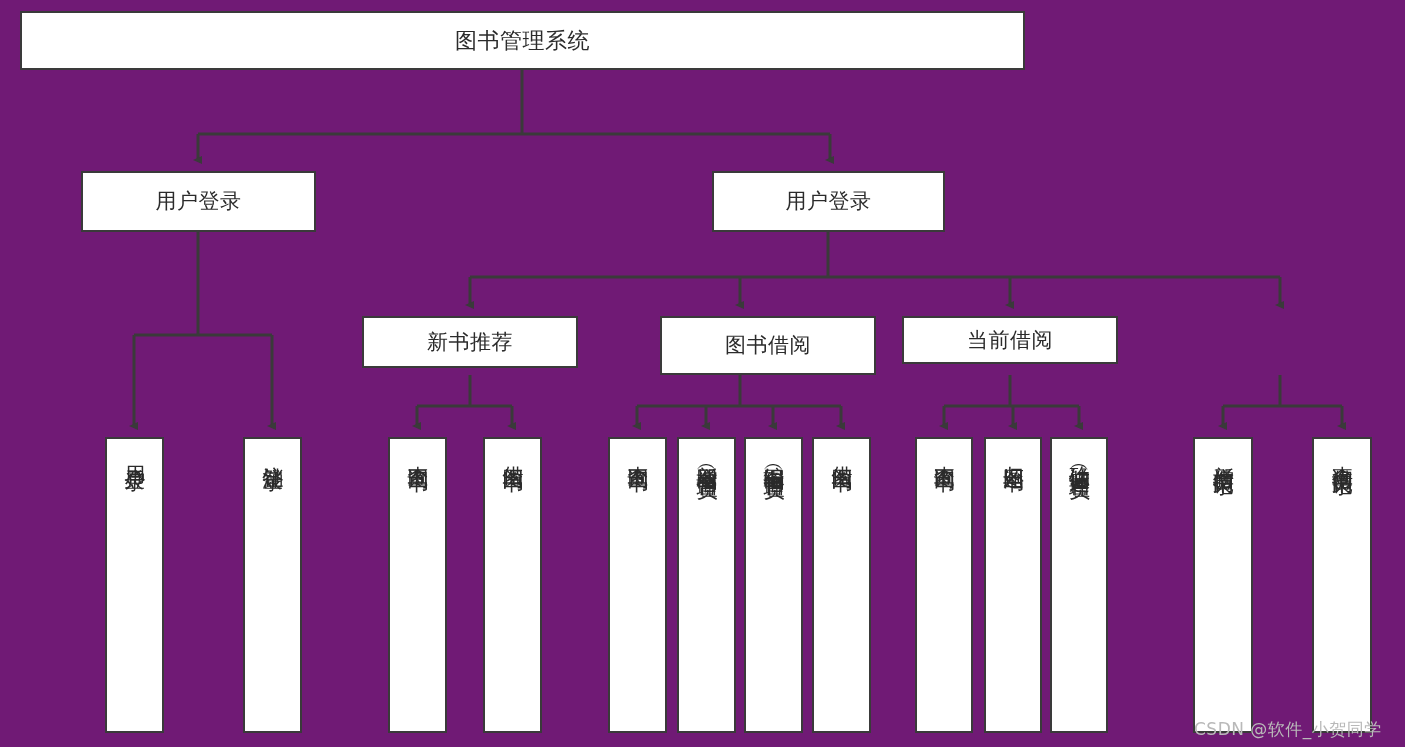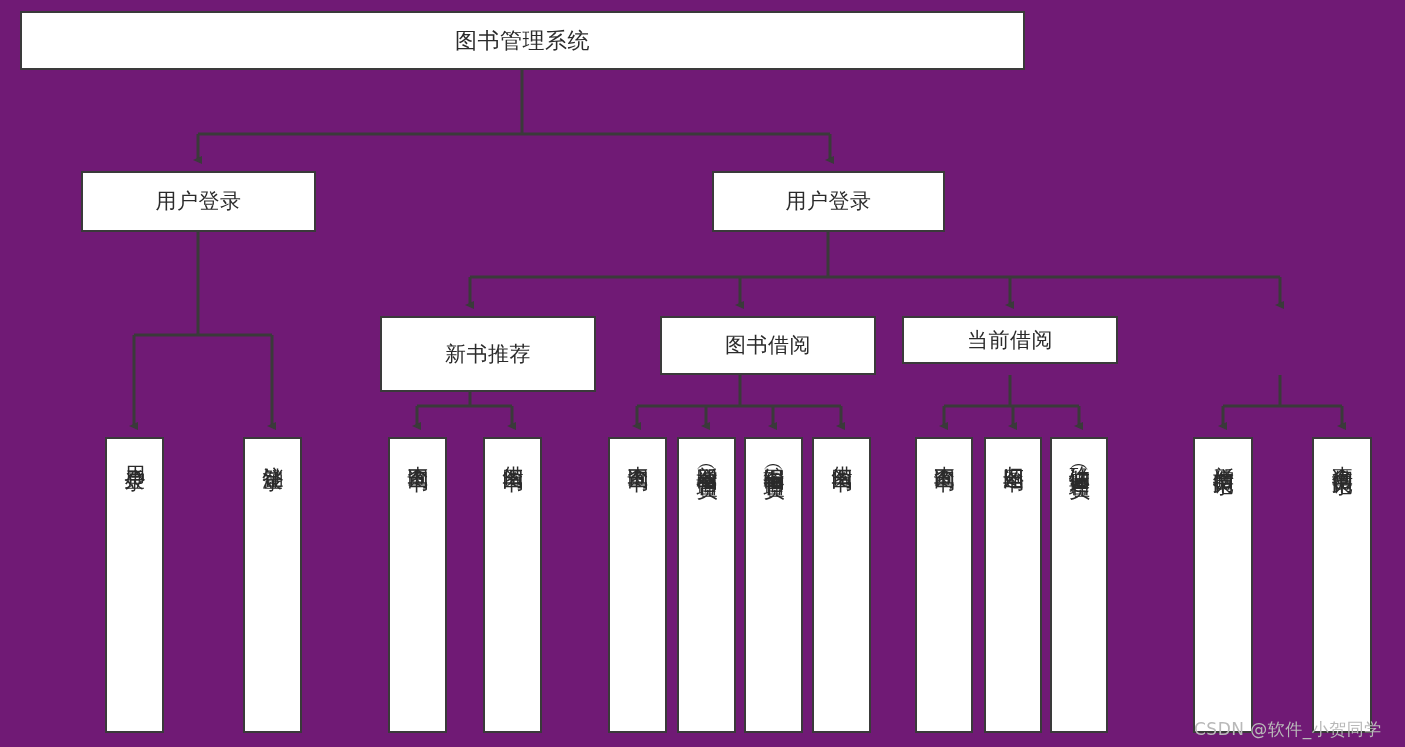--- a/index.html
+++ b/index.html
@@ -130,21 +130,21 @@
     <span class="label">图书管理系统</span>
   </div>
 
   <div class="node horiz" style="left: 81px; top: 171px; width: 235px; height: 61px;">
     <span class="label">用户登录</span>
   </div>
   <div class="node horiz" style="left: 712px; top: 171px; width: 233px; height: 61px;">
     <span class="label">用户登录</span>
   </div>
 
-  <div class="node horiz" style="left: 380px; top: 316px; width: 216px; height: 76px;">
+  <div class="node horiz" style="left: 362px; top: 316px; width: 216px; height: 52px;">
     <span class="label">新书推荐</span>
   </div>
   <div class="node horiz" style="left: 632px; top: 316px; width: 216px; height: 59px; margin-left: 28px;">
     <span class="label">图书借阅</span>
   </div>
   <div class="node horiz" style="left: 902px; top: 316px; width: 216px; height: 48px;">
     <span class="label">当前借阅</span>
   </div>
 
   <div class="node vert" style="left: 105px; top: 437px; width: 59px; height: 296px;">

